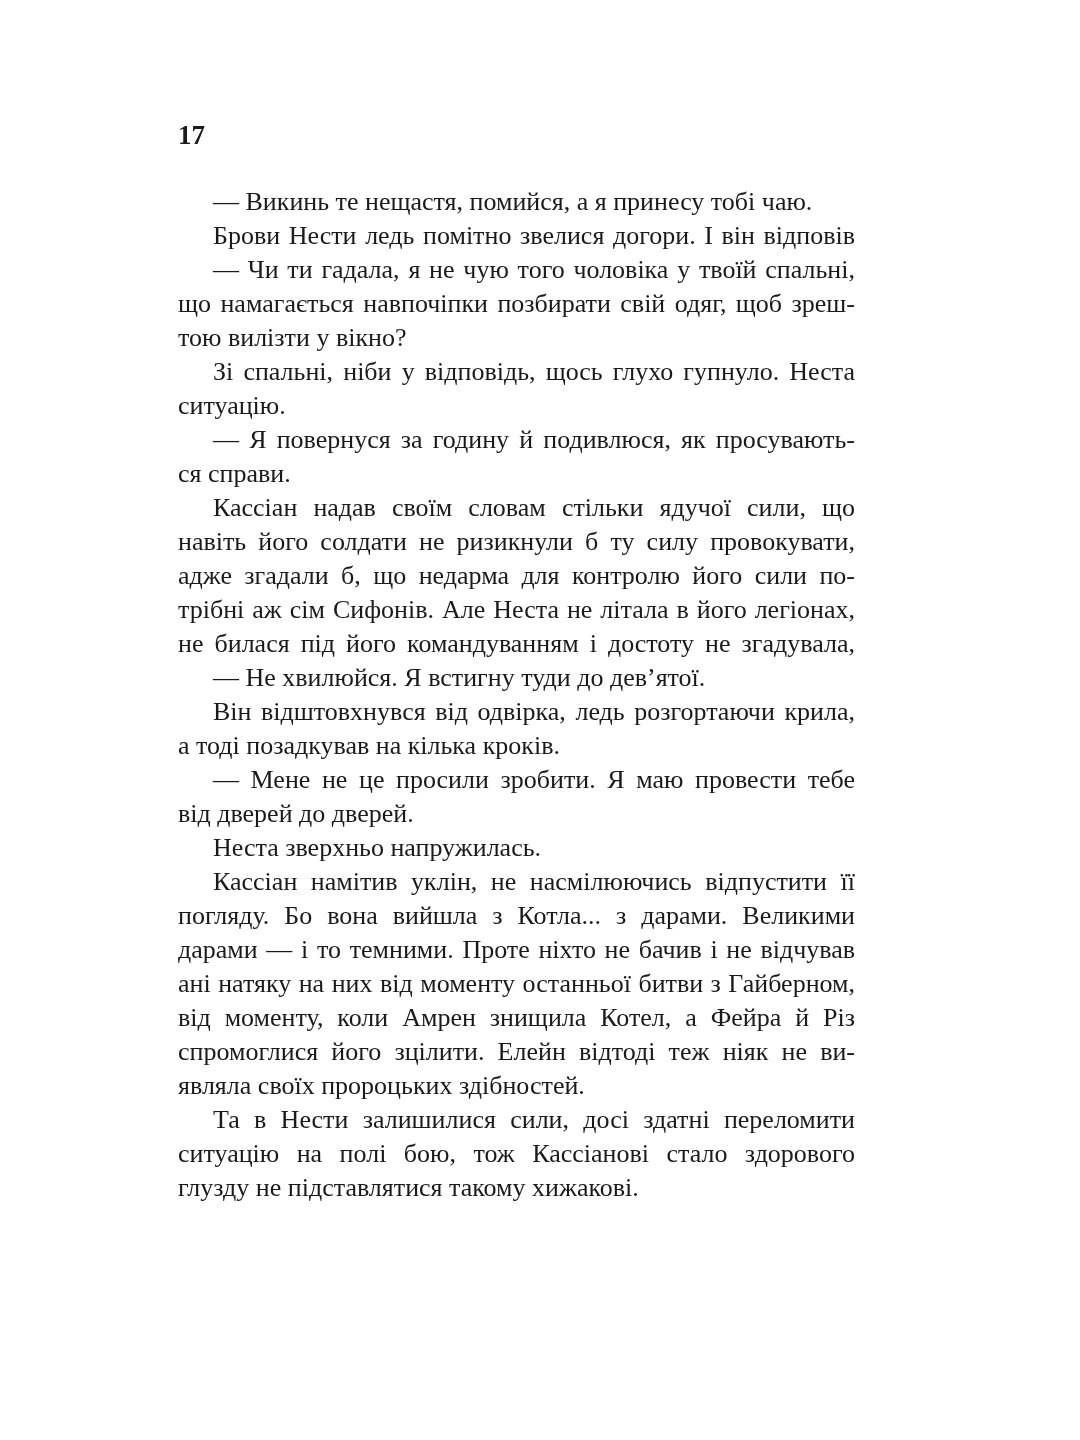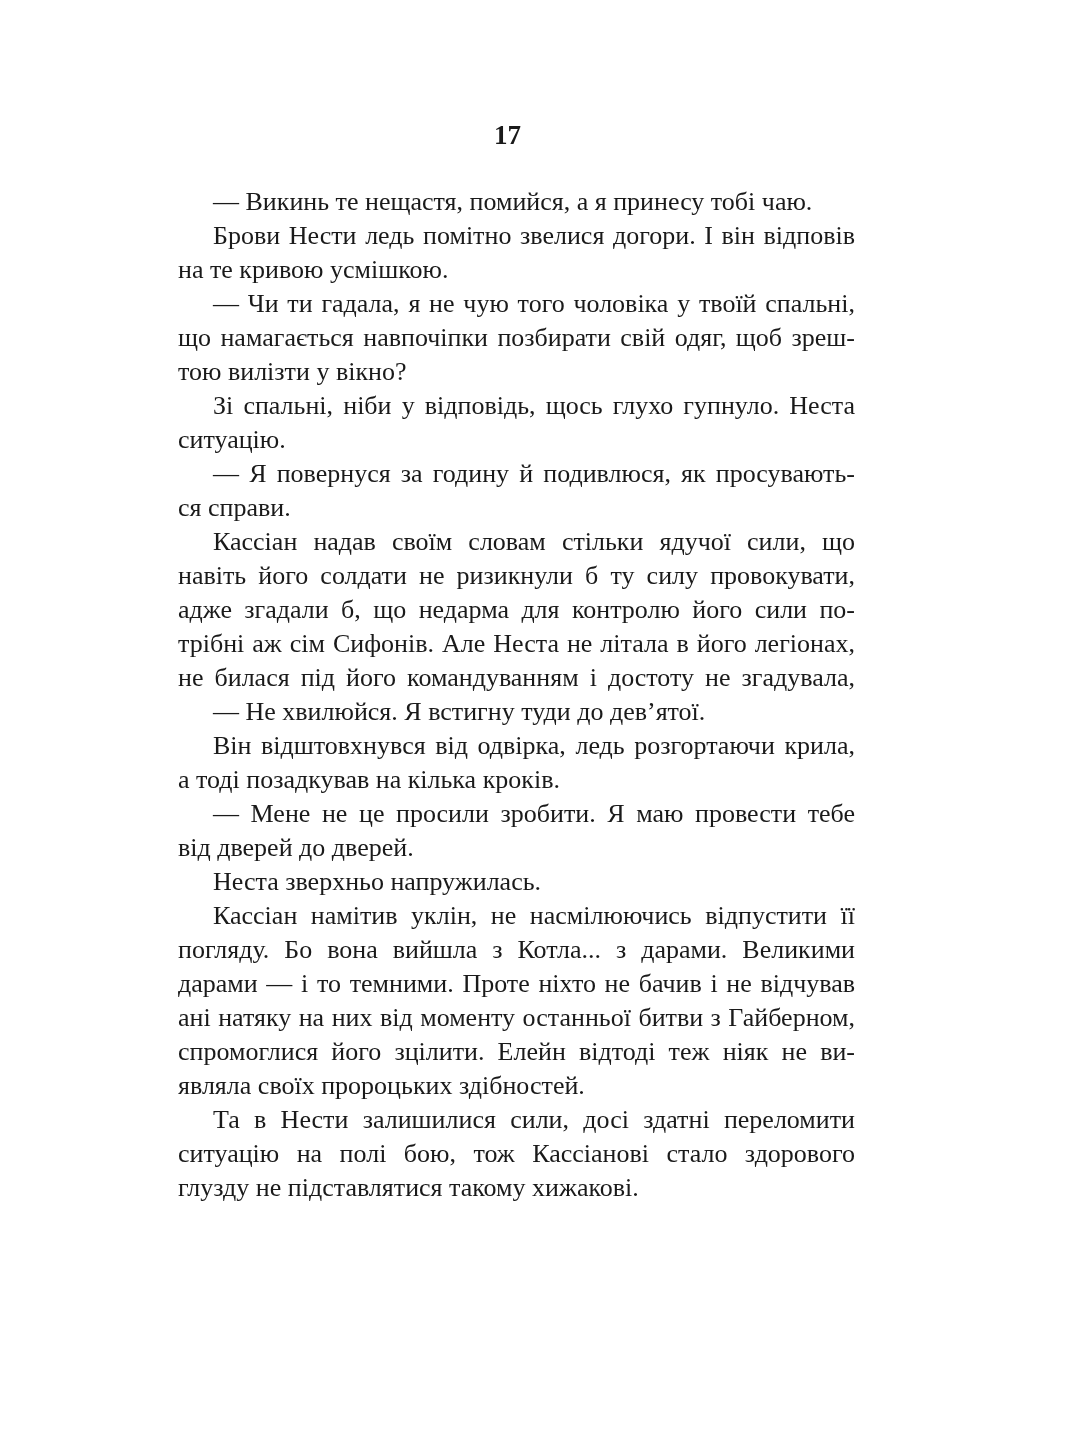--- a/index.html
+++ b/index.html
@@ -11,21 +11,21 @@
     font-family: "Liberation Serif", serif;
     overflow: hidden;
   }
   .page {
     position: absolute;
     left: 178px;
     top: 122px;
     width: 677px;
   }
   .page-number {
-    text-align: center;
+    text-align: left;
     padding-right: 18px;
     font-size: 27px;
     line-height: 27px;
     font-weight: bold;
     color: #1a1a1a;
   }
   .text-block {
     margin-top: 36px;
     font-size: 26px;
     line-height: 34px;
@@ -43,21 +43,20 @@
 <body style="background: rgb(255, 255, 255);">
 
 <div class="page" style="color: rgb(26, 26, 26);">
   <div class="page-number">17</div>
   <div class="text-block">
       <div class="paragraph">
         <div class="line first last">— Викинь те нещастя, помийся, а я принесу тобі чаю.</div>
       </div>
       <div class="paragraph">
         <div class="line first">Брови Нести ледь помітно звелися догори. І він відповів</div>
-        <div class="line last">на те кривою усмішкою.</div>
       </div>
       <div class="paragraph">
         <div class="line first">— Чи ти гадала, я не чую того чоловіка у твоїй спальні,</div>
         <div class="line">що намагається навпочіпки позбирати свій одяг, щоб зреш-</div>
         <div class="line last">тою вилізти у вікно?</div>
       </div>
       <div class="paragraph">
         <div class="line first">Зі спальні, ніби у відповідь, щось глухо гупнуло. Неста</div>
         <div class="line last">ситуацію.</div>
       </div>
@@ -84,20 +83,21 @@
         <div class="line last">від дверей до дверей.</div>
       </div>
       <div class="paragraph">
         <div class="line first last">Неста зверхньо напружилась.</div>
       </div>
       <div class="paragraph">
         <div class="line first">Кассіан намітив уклін, не насмілюючись відпустити її</div>
         <div class="line">погляду. Бо вона вийшла з Котла... з дарами. Великими</div>
         <div class="line">дарами — і то темними. Проте ніхто не бачив і не відчував</div>
         <div class="line">ані натяку на них від моменту останньої битви з Гайберном,</div>
+        <div class="line">від моменту, коли Амрен знищила Котел, а Фейра й Різ</div>
         <div class="line">спромоглися його зцілити. Елейн відтоді теж ніяк не ви-</div>
         <div class="line last">являла своїх пророцьких здібностей.</div>
       </div>
       <div class="paragraph">
         <div class="line first">Та в Нести залишилися сили, досі здатні переломити</div>
         <div class="line">ситуацію на полі бою, тож Кассіанові стало здорового</div>
         <div class="line last">глузду не підставлятися такому хижакові.</div>
       </div>
     </div>
 </div>

